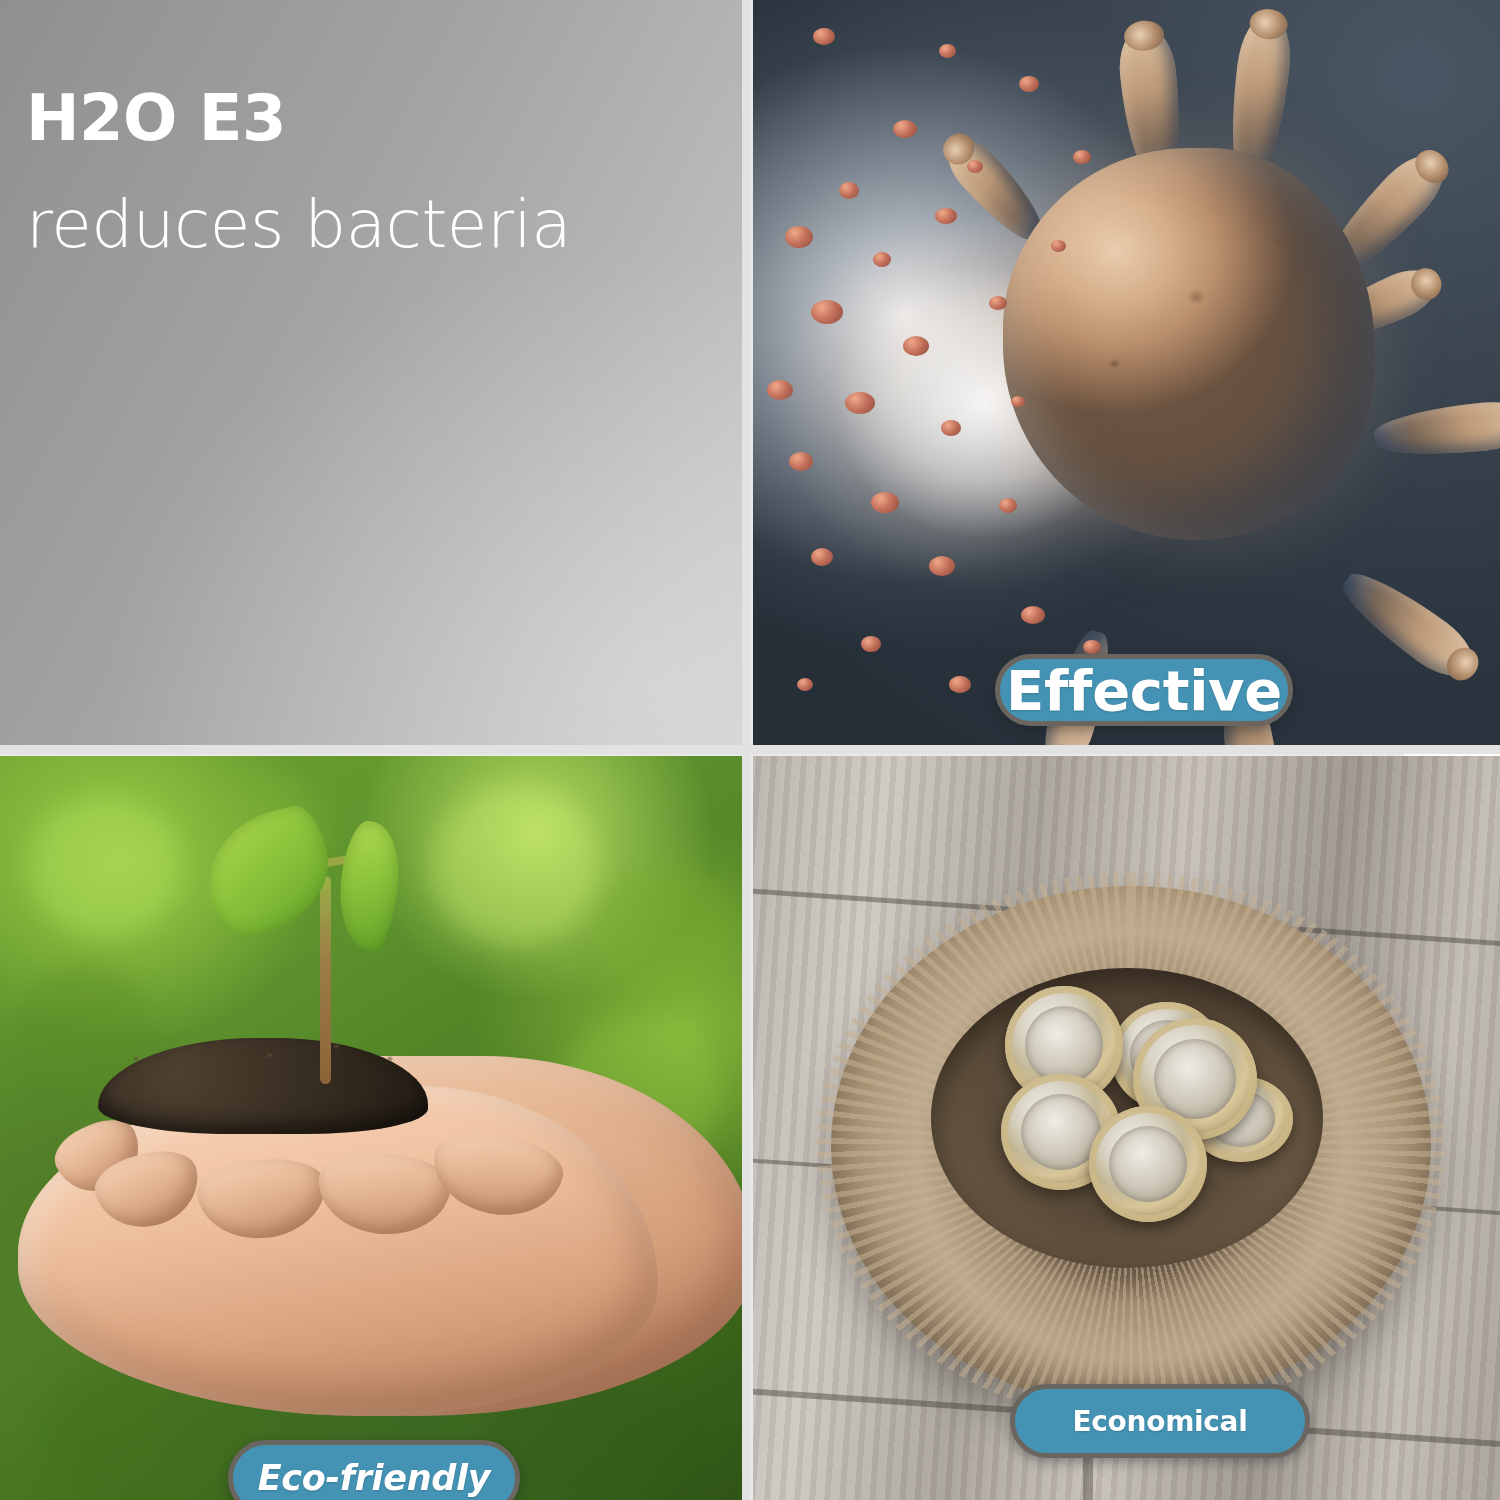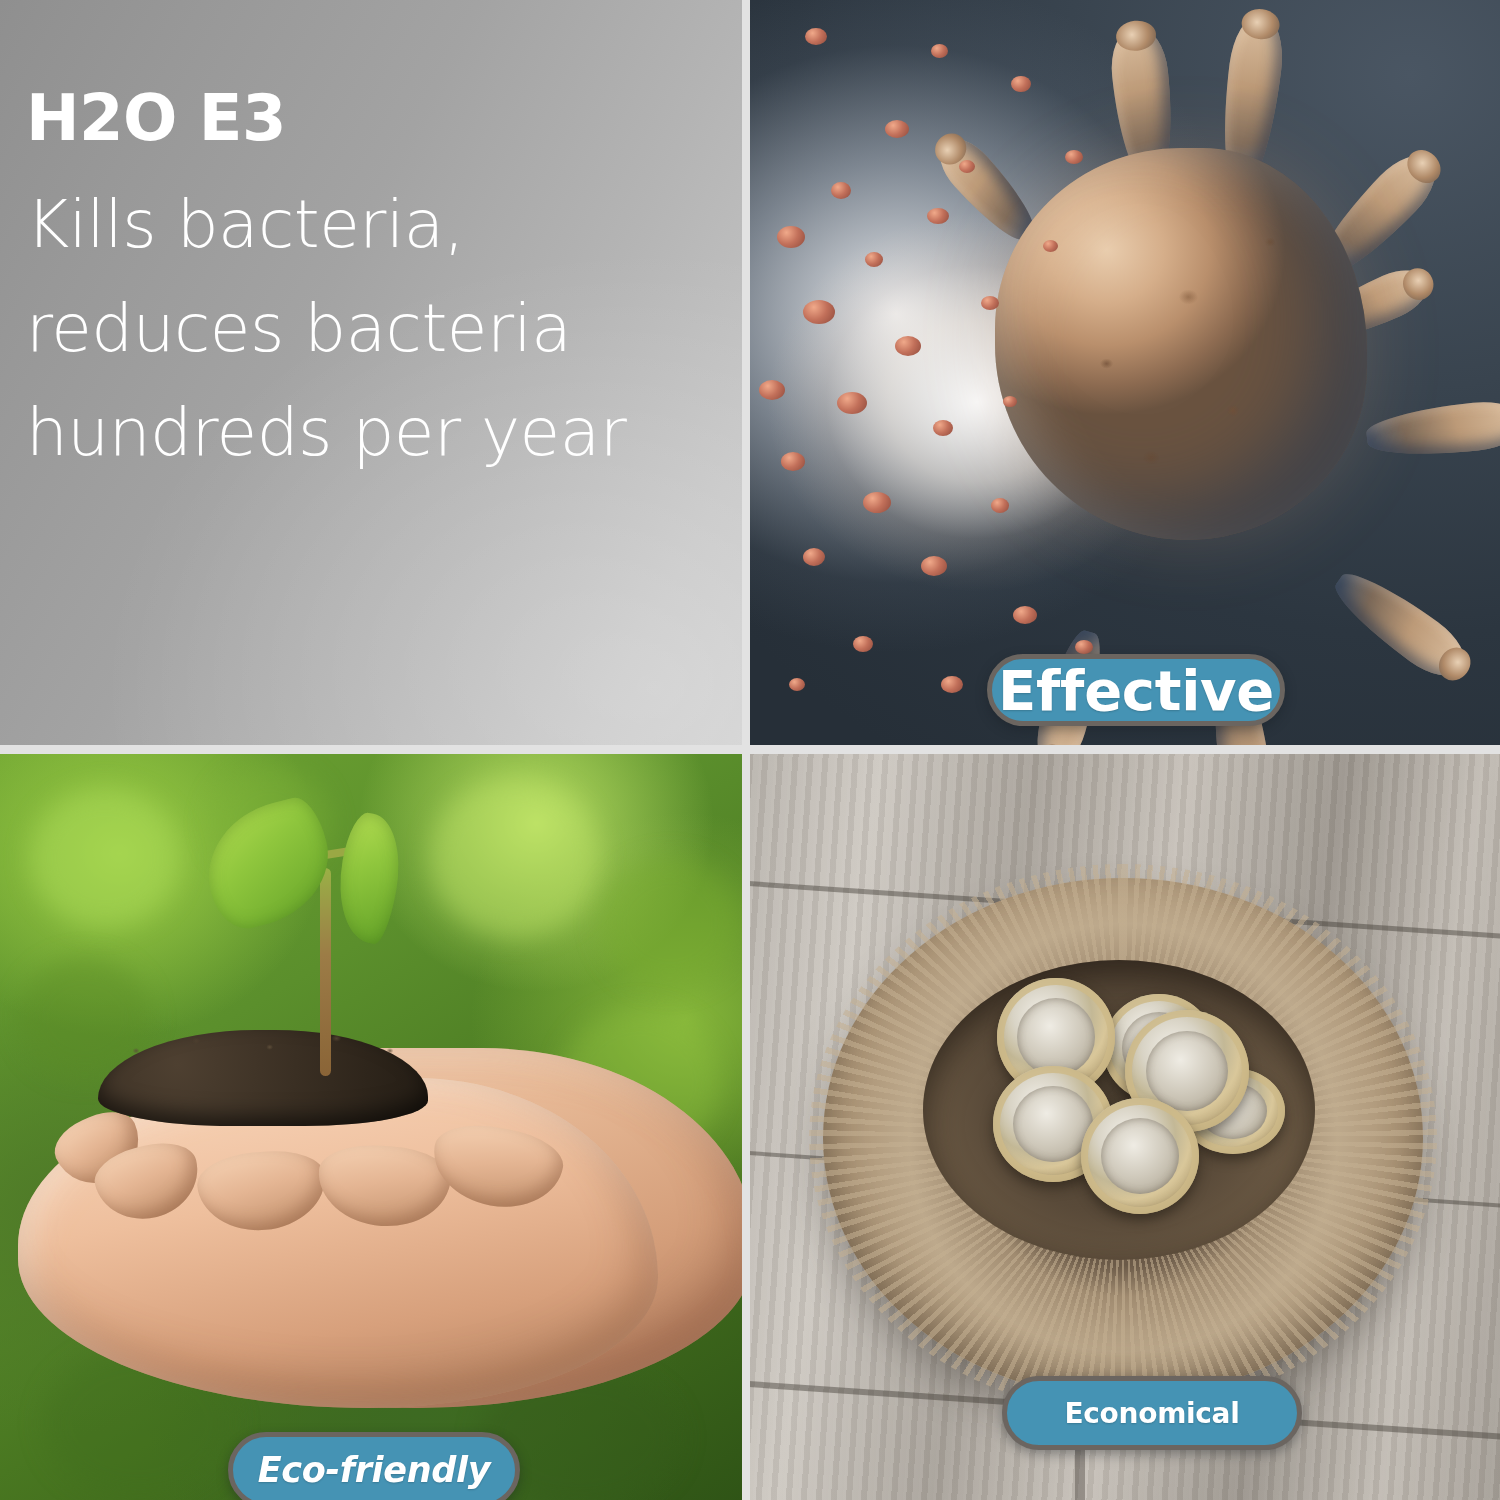--- a/index.html
+++ b/index.html
@@ -15,21 +15,21 @@
   }
 
   .collage {
     position: relative;
     width: 1404px;
     height: 1500px;
     display: grid;
     grid-template-columns: 745px 755px;
     grid-template-rows: 748px 752px;
     background: #e9e9e9;
-    gap: 0;
+    gap: 8px;
   }
 
   .quad {
     position: relative;
     overflow: hidden;
   }
 
   
   .gutter-v, .gutter-h {
     position: absolute;
@@ -381,23 +381,21 @@
 </style>
 </head>
 <body>
 
 <div class="collage">
 
   <div class="quad panel-text">
     <div class="text-wrap">
       <h1 class="headline">H2O E3</h1>
       <p class="subline">
-        <span class="ln">Kills bacteria,</span>
         <span class="ln">reduces bacteria</span>
-        <span class="ln">hundreds per year</span>
       </p>
     </div>
   </div>
 
   <div class="quad panel-virus">
     <div class="glow-burst"></div>
 
     <div class="debris" style="left:32px;  top:226px; width:28px; height:22px;"></div>
     <div class="debris" style="left:86px;  top:182px; width:20px; height:17px;"></div>
     <div class="debris" style="left:140px; top:120px; width:24px; height:18px;"></div>

